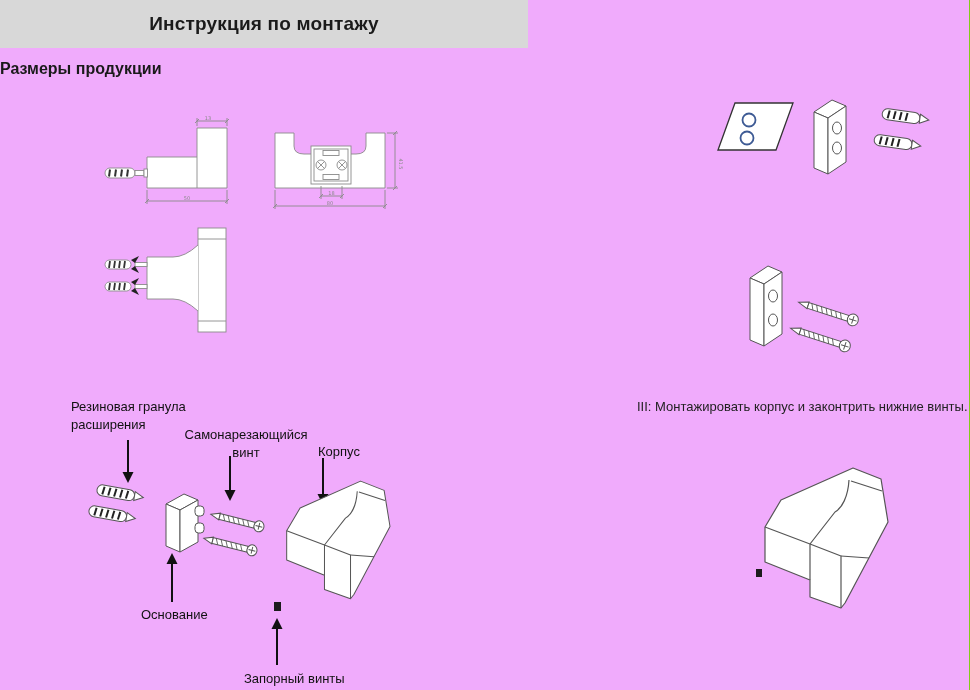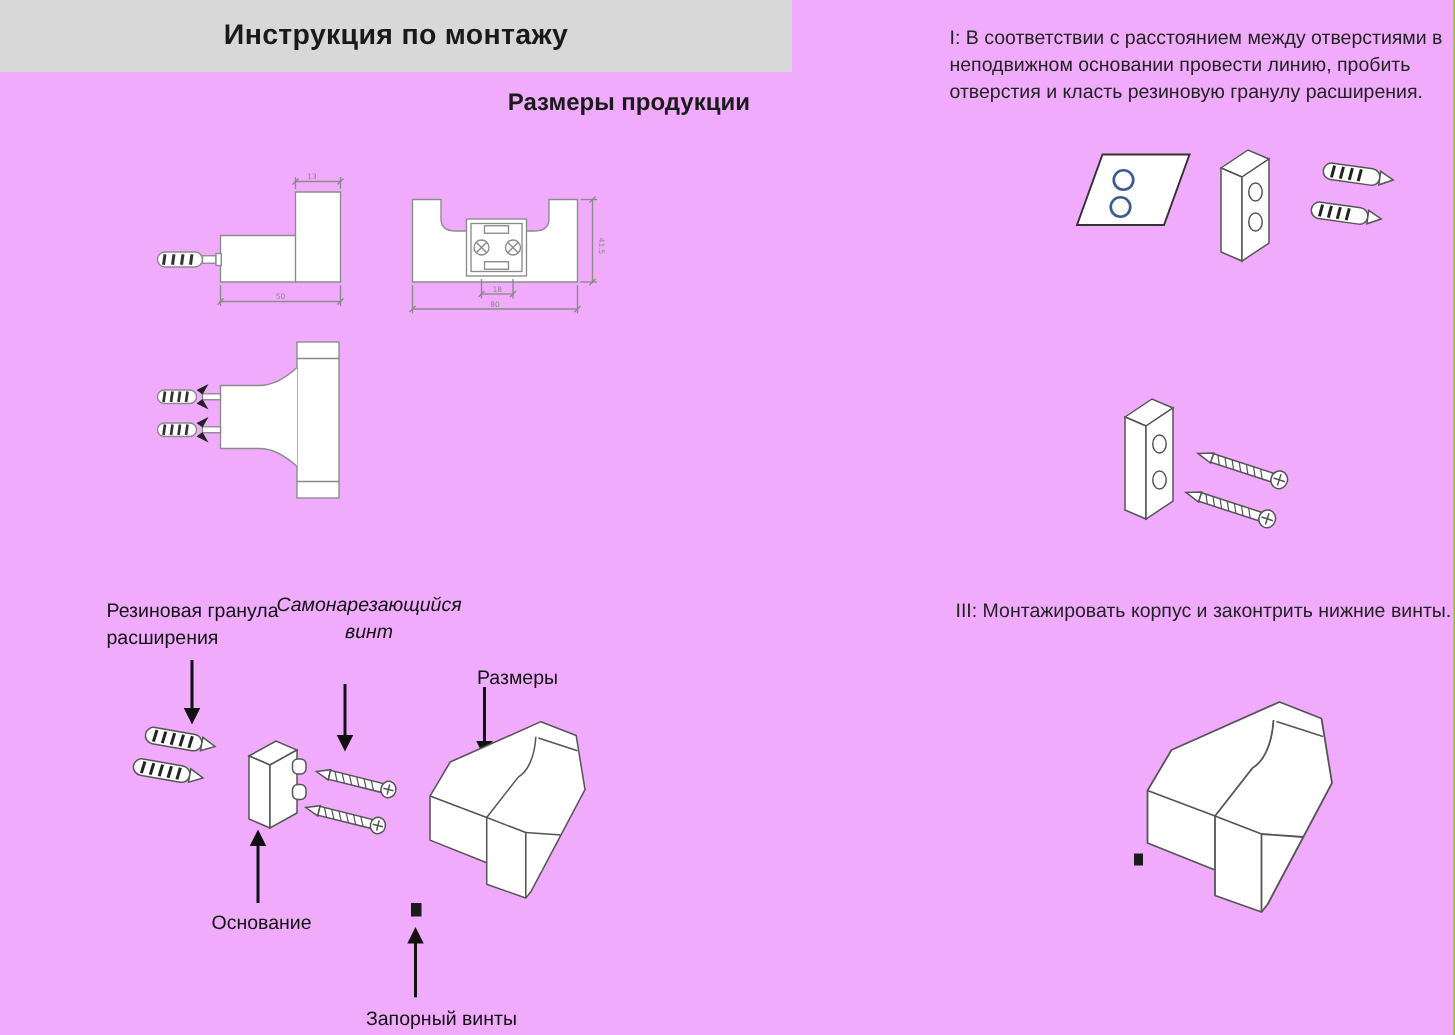--- a/index.html
+++ b/index.html
@@ -8,21 +8,21 @@
     font-family:"Liberation Sans","DejaVu Sans",sans-serif;color:#1a1a1a;
     border-right:1px solid #84cc16;box-sizing:border-box;
   }
   .abs{position:absolute;}
   .header-bar{
     left:0;top:0;width:528px;height:48px;background:#d8d8d8;
     display:flex;align-items:center;justify-content:center;
   }
   .header-title{font-size:19px;font-weight:600;letter-spacing:.2px;}
   .section-title{
-    left:0;top:60px;width:500px;text-align:right;
+    left:0;top:60px;width:500px;text-align:left;
     font-size:16px;font-weight:600;
   }
   .step-text{
     width:336px;font-size:13px;line-height:1.4;color:#222;
   }
   .part-label{font-size:13px;line-height:1.35;color:#111;margin-left:16px;}
   .lbl-center{text-align:center;}
   .arrow{display:block;}
   .lock-square{background:#1c1c1c;}
   svg{display:block;}
@@ -146,27 +146,27 @@
       <path d="M46,65 L54,69 L50,62 Z"></path>
     </g>
   </svg>
 
   <div class="abs part-label" style="left:55px;top:398px;width:135px;">Резиновая гранула расширения</div>
   <svg class="abs arrow" style="left:120px;top:440px;" width="16" height="44">
     <line x1="8" y1="0" x2="8" y2="33" stroke="#111" stroke-width="2"></line>
     <path d="M8,43 L2.5,32 L13.5,32 Z" fill="#111"></path>
   </svg>
 
-  <div class="abs part-label lbl-center" style="left:164px;top:394px;width:132px;font-style:italic;">Самонарезающийся винт</div>
+  <div class="abs part-label lbl-center" style="left:164px;top:426px;width:132px;">Самонарезающийся винт</div>
   <svg class="abs arrow" style="left:222px;top:456px;" width="16" height="46">
     <line x1="8" y1="0" x2="8" y2="35" stroke="#111" stroke-width="2"></line>
     <path d="M8,45 L2.5,34 L13.5,34 Z" fill="#111"></path>
   </svg>
 
-  <div class="abs part-label" style="left:302px;top:443px;">Размеры</div>
+  <div class="abs part-label" style="left:302px;top:443px;">Корпус</div>
   <svg class="abs arrow" style="left:315px;top:458px;" width="16" height="48">
     <line x1="8" y1="0" x2="8" y2="37" stroke="#111" stroke-width="2"></line>
     <path d="M8,47 L2.5,36 L13.5,36 Z" fill="#111"></path>
   </svg>
 
   <svg class="abs arrow" style="left:164px;top:552px;" width="16" height="50">
     <line x1="8" y1="50" x2="8" y2="11" stroke="#111" stroke-width="2"></line>
     <path d="M8,1 L2.5,12 L13.5,12 Z" fill="#111"></path>
   </svg>
   <div class="abs part-label" style="left:125px;top:606px;">Основание</div>
@@ -249,21 +249,20 @@
     <g transform="translate(176,8) scale(0.84)" stroke="#555" stroke-width="1.2" fill="#fff" stroke-linejoin="round">
       <path d="M27,77 L43,50 L115,18 L143,29 L150,72 L107,153 L103,158 L72,147 L72,130 L27,112 Z"></path>
       <path d="M27,77 L72,94 L72,130" fill="none"></path>
       <path d="M72,94 L103,106 L103,158" fill="none"></path>
       <path d="M103,106 L131,108" fill="none"></path>
       <path d="M72,94 L97,62 C104,58 110,47 111,30" fill="none"></path>
       <path d="M113,31 L144,41" fill="none"></path>
     </g>
   </svg>
 
-  <div class="abs step-text" style="left:633px;top:16px;">I: В соответствии с расстоянием между отверстиями в неподвижном основании провести линию, пробить отверстия и класть резиновую гранулу расширения.</div>
 
   <svg class="abs" style="left:700px;top:92px;" width="250" height="105" viewBox="0 0 250 105">
 
     <g>
       <path d="M18,58 L35,11 L93,11 L76,58 Z" stroke="#333" stroke-width="1.3" fill="#fff"></path>
       <circle cx="49" cy="28" r="6.5" stroke="#3d5a94" stroke-width="1.8" fill="#fff"></circle>
       <circle cx="47" cy="46" r="6.5" stroke="#3d5a94" stroke-width="1.8" fill="#fff"></circle>
     </g>
 
     <g transform="translate(112,6)" stroke="#555" stroke-width="1" fill="#fff">

